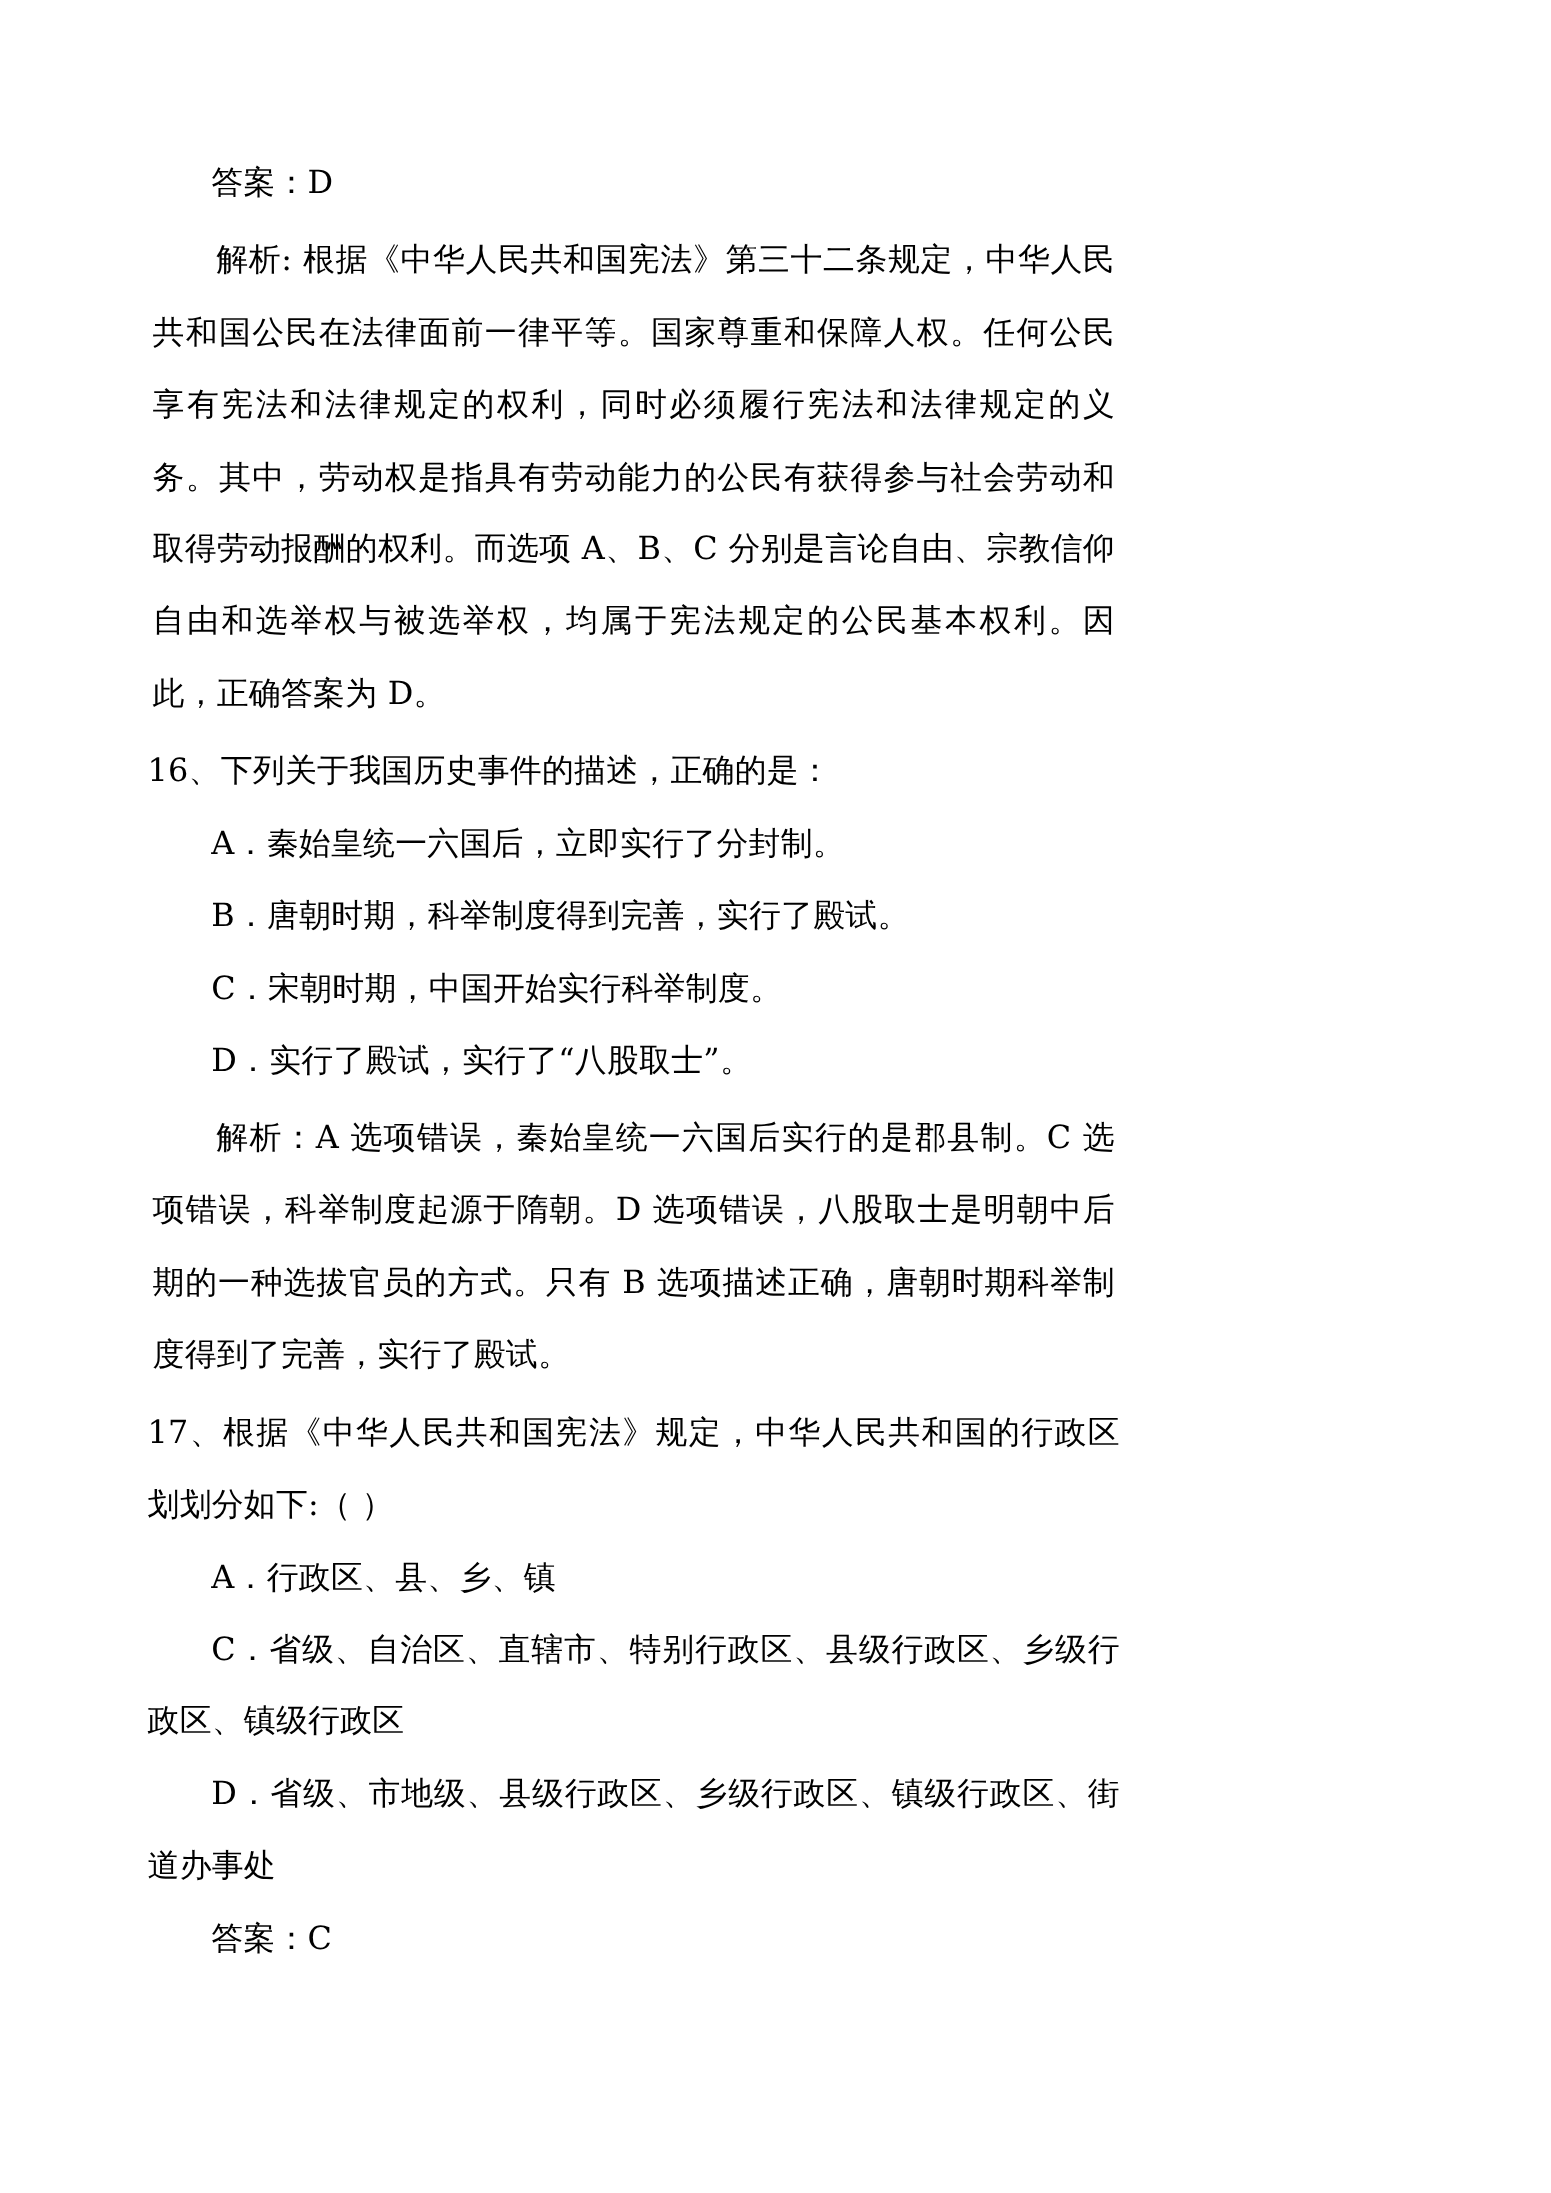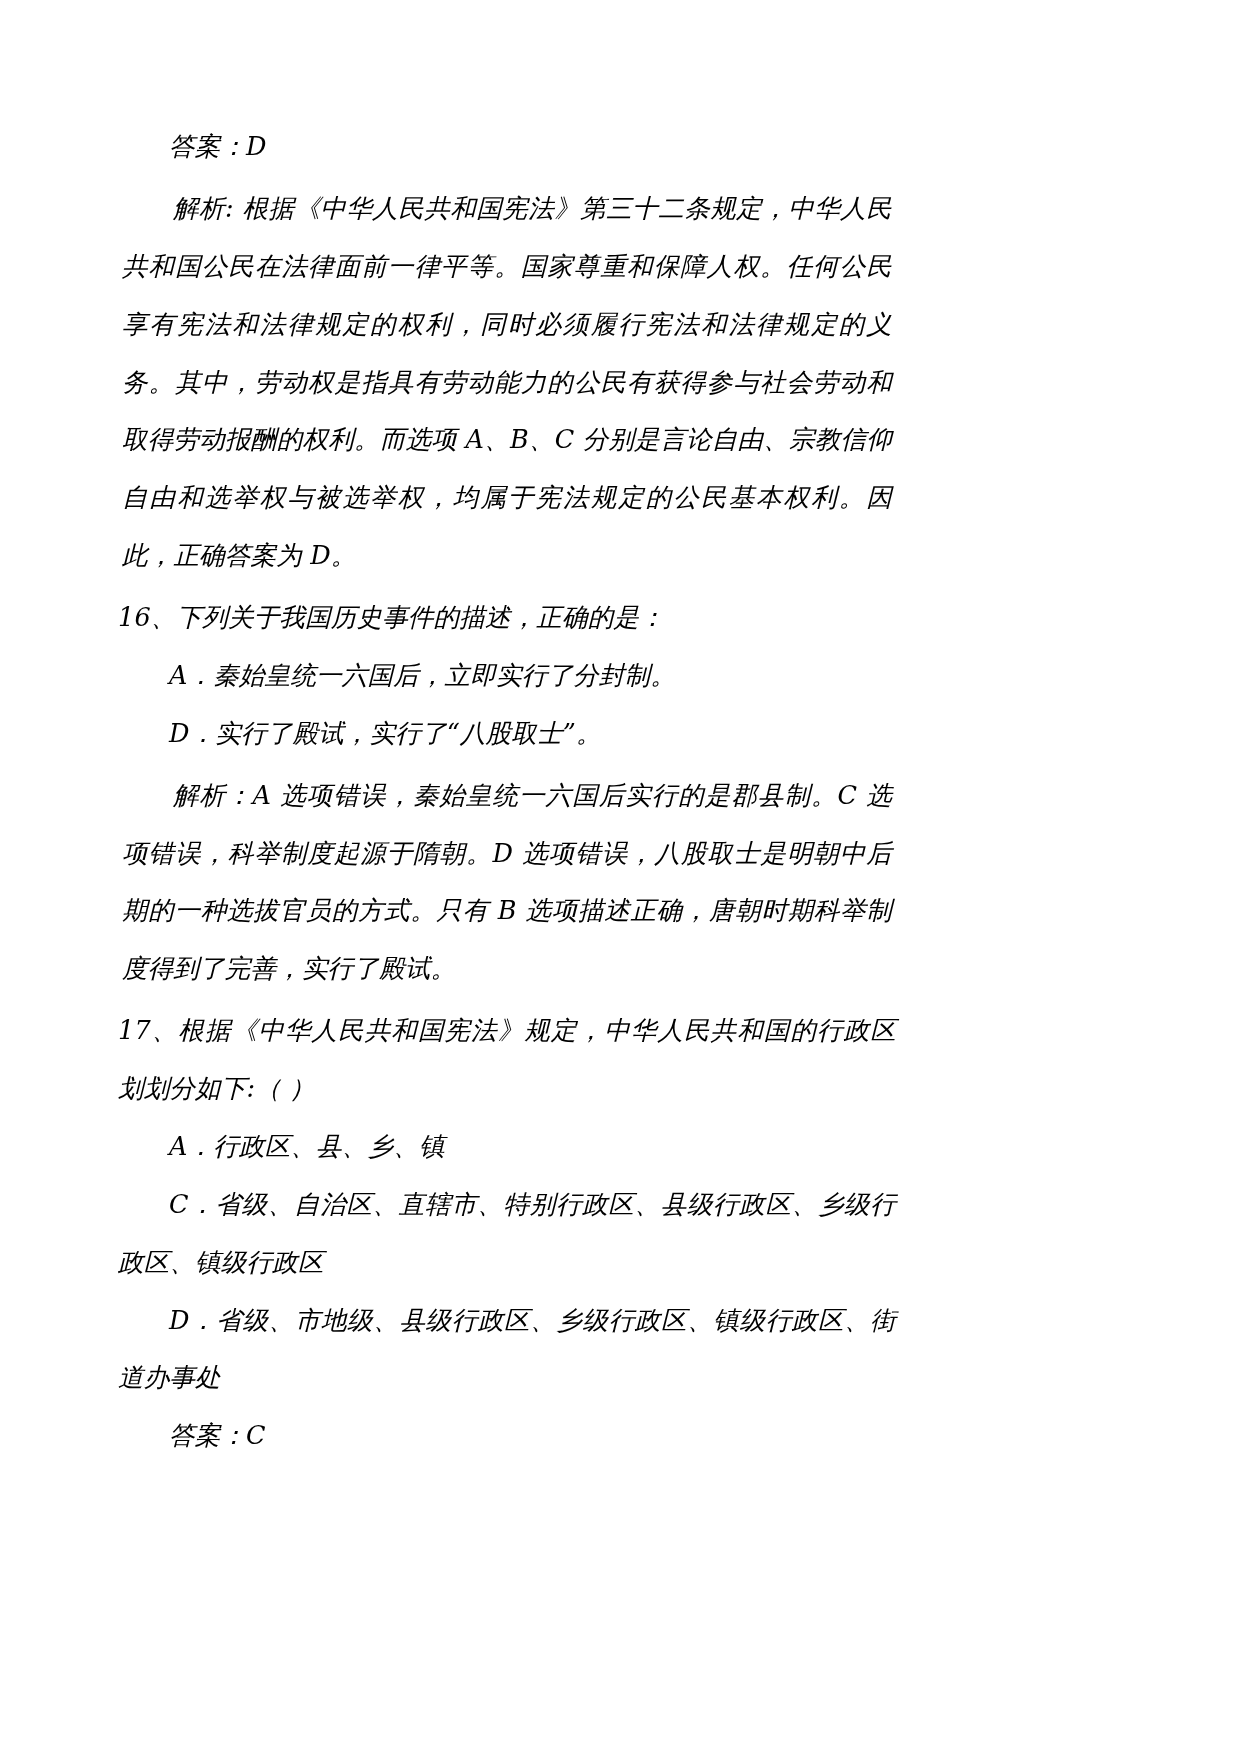--- a/index.html
+++ b/index.html
@@ -12,21 +12,20 @@
     min-height: 1754px;
     font-family: "DejaVu Serif", "Liberation Serif", serif;
     color: #000000;
   }
   .page {
     width: 1014px;
     min-height: 1754px;
     box-sizing: border-box;
     padding: 118px 118px 60px 118px;
     background: #ffffff;
-    font-style: italic;
   }
   .doc {
     font-size: 25.5px;
     line-height: 2.27;
     text-align: justify;
     text-justify: inter-ideograph;
     letter-spacing: 0.2px;
   }
   p.qline {
     margin: 0;
@@ -53,20 +52,22 @@
 <body>
 
 <div class="page">
   <div class="doc">
 
     <p class="ans block">答案：D</p>
     <p class="exp block">解析: 根据《中华人民共和国宪法》第三十二条规定，中华人民共和国公民在法律面前一律平等。国家尊重和保障人权。任何公民享有宪法和法律规定的权利，同时必须履行宪法和法律规定的义务。其中，劳动权是指具有劳动能力的公民有获得参与社会劳动和取得劳动报酬的权利。而选项 A、B、C 分别是言论自由、宗教信仰自由和选举权与被选举权，均属于宪法规定的公民基本权利。因此，正确答案为 D。</p>
 
     <p class="qline block">16、下列关于我国历史事件的描述，正确的是：</p>
     <p class="opt block">A．秦始皇统一六国后，立即实行了分封制。</p>
+    <p class="opt block">B．唐朝时期，科举制度得到完善，实行了殿试。</p>
+    <p class="opt block">C．宋朝时期，中国开始实行科举制度。</p>
     <p class="opt block">D．实行了殿试，实行了“八股取士”。</p>
     <p class="exp block">解析：A 选项错误，秦始皇统一六国后实行的是郡县制。C 选项错误，科举制度起源于隋朝。D 选项错误，八股取士是明朝中后期的一种选拔官员的方式。只有 B 选项描述正确，唐朝时期科举制度得到了完善，实行了殿试。</p>
 
     <p class="qline block">17、根据《中华人民共和国宪法》规定，中华人民共和国的行政区划划分如下:（ ）</p>
     <p class="opt block">A．行政区、县、乡、镇</p>
     <p class="opt block">C．省级、自治区、直辖市、特别行政区、县级行政区、乡级行政区、镇级行政区</p>
     <p class="opt block">D．省级、市地级、县级行政区、乡级行政区、镇级行政区、街道办事处</p>
     <p class="ans block">答案：C</p>
 
   </div>

